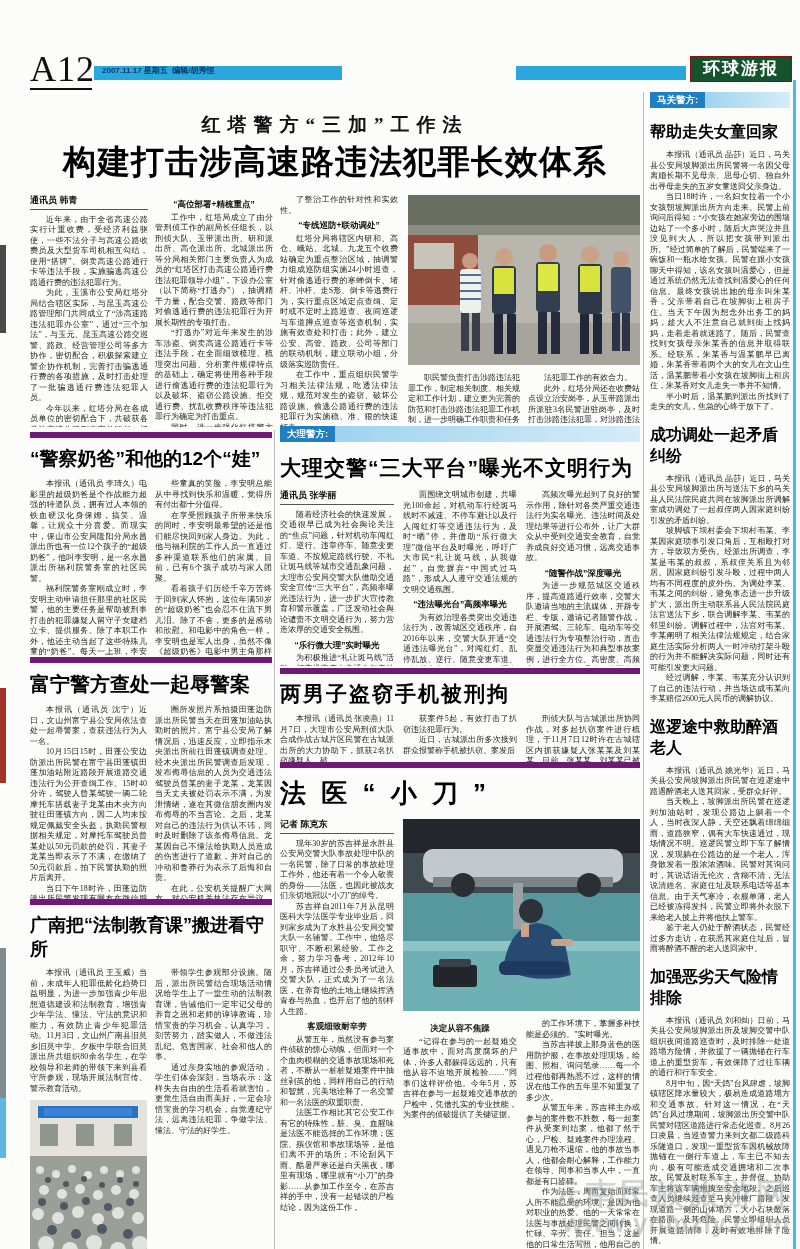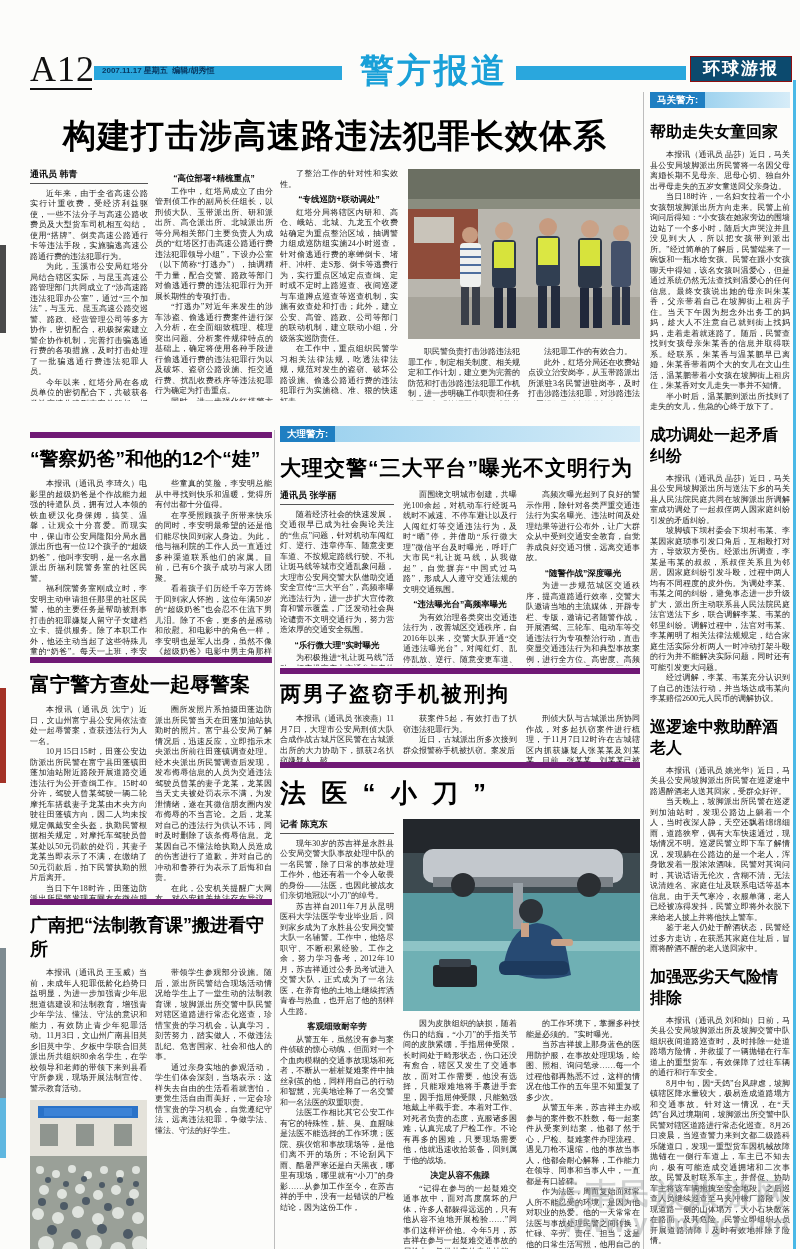--- a/index.html
+++ b/index.html
@@ -7,21 +7,21 @@
        font-family:"Liberation Serif","DejaVu Serif",serif;color:#1a1a1a;}
   .abs{position:absolute;}
   
   .pagenum{font-size:36px;font-weight:400;letter-spacing:1px;color:#111;}
   .head-rule{height:2px;background:#111;}
   .cyanbar{background:#2aa7dd;height:14px;}
   .date-txt{font-family:"Liberation Sans",sans-serif;font-size:8px;font-weight:bold;color:#083a63;
             position:absolute;top:-1px;left:8px;white-space:nowrap;}
   .section-title{font-family:"Liberation Sans",sans-serif;font-weight:bold;font-size:34px;color:#19a0d8;
                  letter-spacing:3px;}
-  .brand-box{background:#0c4a6e;color:#fff;font-family:"Liberation Sans",sans-serif;font-weight:bold;
+  .brand-box{background:#14532d;color:#fff;font-family:"Liberation Sans",sans-serif;font-weight:bold;
              font-size:17px;text-align:center;line-height:24px;letter-spacing:2px;border:1px solid #8e0f0f;}
   
   .para{margin:0;text-indent:2em;text-align:justify;}
   .bodytext{font-size:8px;line-height:10.5px;color:#1c1c1c;}
   .subhead{font-weight:bold;text-align:center;margin:4px 0 3px 0;font-size:8.5px;
            font-family:"Liberation Sans",sans-serif;color:#111;}
   .byline{font-family:"Liberation Sans",sans-serif;font-weight:bold;font-size:9px;color:#111;
           border-bottom:1px solid #555;padding-bottom:3px;margin-bottom:5px;}
   .cols{display:flex;}
   .col{overflow:hidden;}
@@ -53,40 +53,40 @@
 <div class="edge" style="top:948px;height:150px;background:#7e8b91;"></div>
 <div class="edge" style="top:1098px;height:60px;background:#5fb7e0;"></div>
 <div class="abs" style="left:793px;top:80px;width:3px;height:1169px;background:#49b8e6;"></div>
 
 <div class="abs" style="left:30px;top:48px;width:760px;height:45px;">
   <div class="abs pagenum" style="left:0;top:0;">A12</div>
   <div class="abs head-rule" style="left:0;top:40px;width:62px;"></div>
   <div class="abs cyanbar" style="left:64px;top:18px;width:248px;">
     <span class="date-txt"><span>2007.11.17 星期五</span>&nbsp;&nbsp;<span>编辑/胡秀恒</span></span>
   </div>
-  <div class="abs section-title" style="left:330px;top:0px;">警方报道</div>
   <div class="abs cyanbar" style="left:486px;top:18px;width:170px;"></div>
   <div class="abs brand-box" style="left:660px;top:8px;width:100px;height:24px;">环球游报</div>
 </div>
 
 <div class="abs" style="left:30px;top:112px;width:610px;height:313px;">
+  <div class="kicker">红塔警方“三加”工作法</div>
   <div class="mainhead">构建打击涉高速路违法犯罪长效体系</div>
   <div class="cols bodytext" style="margin-top:10px;">
     <div class="col" style="width:118px;height:232px;">
       <div class="byline">通讯员 韩青</div>
       <div>
           <p class="para">近年来，由于全省高速公路实行计重收费，受经济利益驱使，一些不法分子与高速公路收费员及大型货车司机相互勾结，使用“搭牌”、倒卖高速公路通行卡等违法手段，实施骗逃高速公路通行费的违法犯罪行为。</p>
           <p class="para">为此，玉溪市公安局红塔分局结合辖区实际，与昆玉高速公路管理部门共同成立了“涉高速路违法犯罪办公室”，通过“三个加法”，与玉元、昆玉高速公路交巡警、路政、经营管理公司等多方协作，密切配合，积极探索建立警企协作机制，完善打击骗逃通行费的各项措施，及时打击处理了一批骗逃通行费违法犯罪人员。</p>
           <p class="para">今年以来，红塔分局在各成员单位的密切配合下，共破获各类涉高速公路刑事案件33起，抓获犯罪嫌疑人40人，查处行政案件17起，其中查处骗逃通行费车辆600余辆次，追缴车辆通行费190万元。</p>
         </div>
     </div>
     <div class="col" style="width:118px;height:232px;margin-left:7px;">
         <div class="subhead">“高位部署+精梳重点”</div>
         <p class="para">工作中，红塔局成立了由分管刑侦工作的副局长任组长，以刑侦大队、玉带派出所、研和派出所、高仓派出所、北城派出所等分局相关部门主要负责人为成员的“红塔区打击高速公路通行费违法犯罪领导小组”，下设办公室（以下简称“打逃办”），抽调精干力量，配合交警、路政等部门对偷逃通行费的违法犯罪行为开展长期性的专项打击。</p>
-        <p class="para">“打逃办”对近年来发生的涉车涉盗、偷逃通行费案件进行深入分析，在全面细致梳理、梳理突出问题、分析案件规律特点的基础上，确定将使用各种手段进行偷逃通行费的违法犯罪行为以及破坏、盗窃公路设施、拒交通行费、扰乱收费秩序等违法犯罪行为确定为打击重点。</p>
+        <p class="para">“打逃办”对近年来发生的涉车涉盗、倒卖高速公路通行卡等违法手段，在全面细致梳理、梳理突出问题、分析案件规律特点的基础上，确定将使用各种手段进行偷逃通行费的违法犯罪行为以及破坏、盗窃公路设施、拒交通行费、扰乱收费秩序等违法犯罪行为确定为打击重点。</p>
         <p class="para">同时，进一步强化红塔警方与路政、交通部门的协作配合，充分运用宣传教育、执法管理、技术防范等手段，大力开展打击整治行动，提高</p>
       </div>
     <div class="col" style="width:118px;height:232px;margin-left:7px;">
         <p class="para">了整治工作的针对性和实效性。</p>
         <div class="subhead">“专线巡防+联动调处”</div>
         <p class="para">红塔分局将辖区内研和、高仓、峨站、北城、九龙五个收费站确定为重点整治区域，抽调警力组成巡防组实施24小时巡查，针对偷逃通行费的寒蝉倒卡、堵杆、冲杆、走S形、倒卡等逃费行为，实行重点区域定点查缉、定时或不定时上路巡查、夜间巡逻与车道蹲点巡查等巡查机制，实施有效查处和打击；此外，建立公安、高管、路政、公司等部门的联动机制，建立联动小组，分级落实巡防责任。</p>
         <p class="para">在工作中，重点组织民警学习相关法律法规，吃透法律法规，规范对发生的盗窃、破坏公路设施、偷逃公路通行费的违法犯罪行为实施稳、准、狠的快速打击。</p>
       </div>
     <div style="width:232px;margin-left:10px;">
       <div class="photo" style="width:232px;height:170px;">
@@ -234,21 +234,21 @@
             <circle cx="10" cy="164" r="7"></circle>
               <circle cx="36" cy="168" r="7"></circle>
               <circle cx="62" cy="162" r="7"></circle>
               <circle cx="90" cy="168" r="7"></circle>
               <circle cx="112" cy="163" r="7"></circle>
           </g>
         </svg>
       </div>
     </div>
     <div class="col" style="width:117px;height:312px;margin-left:8px;">
-        <p class="para">带领学生参观部分设施。随后，派出所民警结合现场活动情况给学生上了一堂生动的法制教育课，坡脚派出所交警中队民警对辖区道路进行常态化巡查，珍惜宝贵的学习机会，认真学习，刻苦努力，踏实做人，不做违法乱纪、危害国家、社会和他人的事。</p>
+        <p class="para">带领学生参观部分设施。随后，派出所民警结合现场活动情况给学生上了一堂生动的法制教育课，告诫他们一定牢记父母的养育之恩和老师的谆谆教诲，珍惜宝贵的学习机会，认真学习，刻苦努力，踏实做人，不做违法乱纪、危害国家、社会和他人的事。</p>
         <p class="para">通过亲身实地的参观活动，学生们体会深刻，当场表示：这样失去自由的生活看着就害怕，更觉生活自由而美好，一定会珍惜宝贵的学习机会，自觉遵纪守法，远离违法犯罪，争做学法、懂法、守法的好学生。</p>
       </div>
   </div>
 </div>
 
 <div class="abs" style="left:280px;top:426px;width:360px;height:240px;overflow:hidden;">
   <div class="label-bar">
     <span class="label-tag">大理警方:</span>
     <span class="label-strip"></span>
   </div>
@@ -327,21 +327,20 @@
             <rect x="118" y="104" width="8" height="14" fill="#caa287"></rect>
             <rect x="148" y="120" width="22" height="7" rx="3" fill="#caa287"></rect>
           </g>
 
           <rect x="30" y="146" width="44" height="22" rx="3" fill="#22262b"></rect>
           <rect x="36" y="140" width="32" height="8" rx="2" fill="#384049"></rect>
         </svg>
       </div>
       <div class="cols bodytext" style="margin-top:8px;">
         <div class="col" style="width:114px;height:238px;">
-            <p class="para">因为皮肤组织的缺损，随着伤口的结痂，“小刀”的手指关节间的皮肤紧绷，手指屈伸受限，长时间处于畸形状态，伤口还没有愈合，辖区又发生了交通事故，面对工作需要，他没有选择，只能艰难地将手裹进手套里，因手指屈伸受限，只能勉强地戴上半截手套。本着对工作、对死者负责的态度，克服诸多困难，认真完成了尸检工作。不论有再多的困难，只要现场需要他，他就迅速收拾装备，回到属于他的战场。</p>
             <div class="subhead">决定从容不焦躁</div>
             <p class="para">“记得在参与的一起疑难交通事故中，面对高度腐坏的尸体，许多人都躲得远远的，只有他从容不迫地开展检验……”同事们这样评价他。今年5月，苏吉祥在参与一起疑难交通事故的尸检中，凭借扎实的专业技能，为案件的侦破提供了关键证据。</p>
           </div>
         <div class="col" style="width:114px;height:238px;margin-left:9px;">
             <p class="para">的工作环境下，掌握多种技能是必须的。”实时曝光。</p>
             <p class="para">当苏吉祥披上那身蓝色的医用防护服，在事故处理现场，绘图、照相、询问笔录……每一个过程他都再熟悉不过，这样的情况在他工作的五年里不知重复了多少次。</p>
             <p class="para">从警五年来，苏吉祥主办或参与的案件数不胜数，每一起案件从受案到结案，他都了然于心，尸检、疑难案件办理流程、遇见刀枪不退缩，他的事故当事人，他都会耐心解释，工作能力在领导、同事和当事人中，一直都是有口皆碑。</p>
             <p class="para">作为法医，周而复始面对常人所不能忍受的环境，是因为他对职业的热爱。他的一天常常在法医与事故处理民警之间转换，忙碌、辛劳、责任、担当，这是他的日常生活写照，他用自己的青春驻守平安，用自己的实际行动谱写无悔的誓言。</p>
           </div>
       </div>

